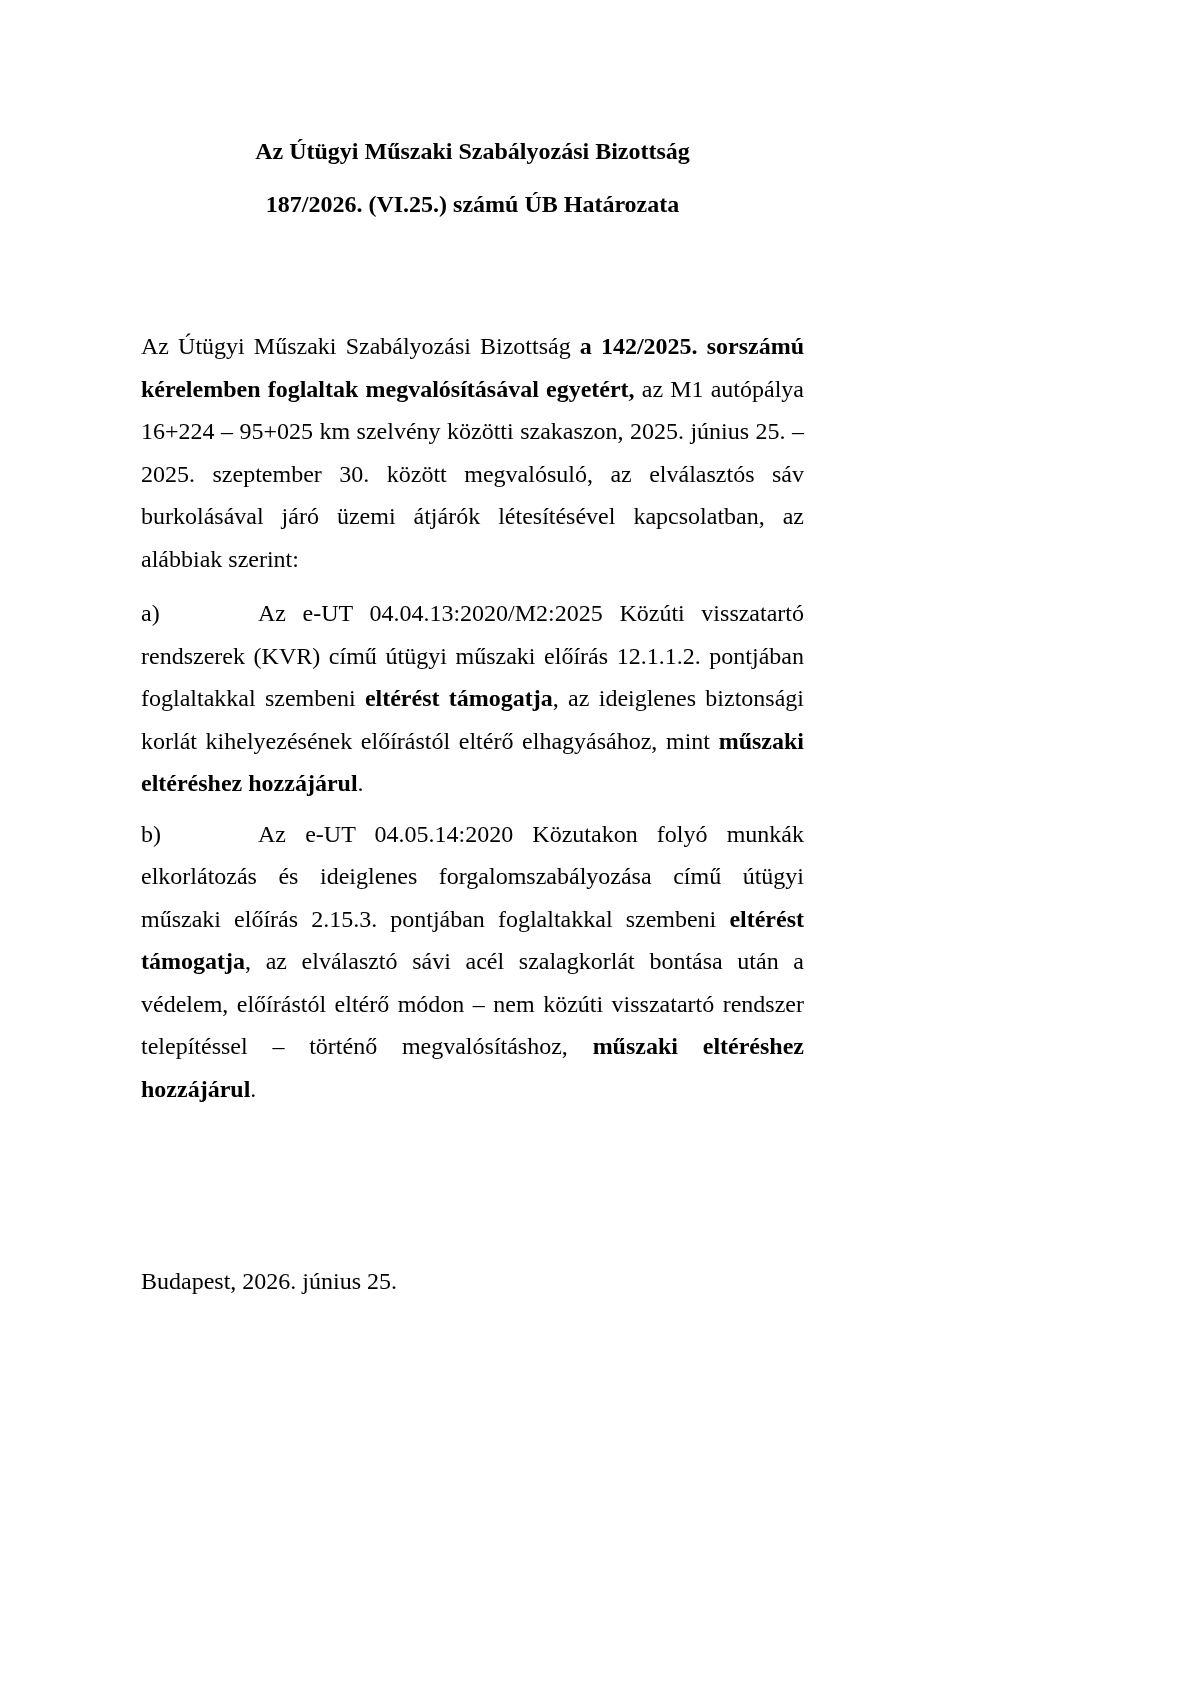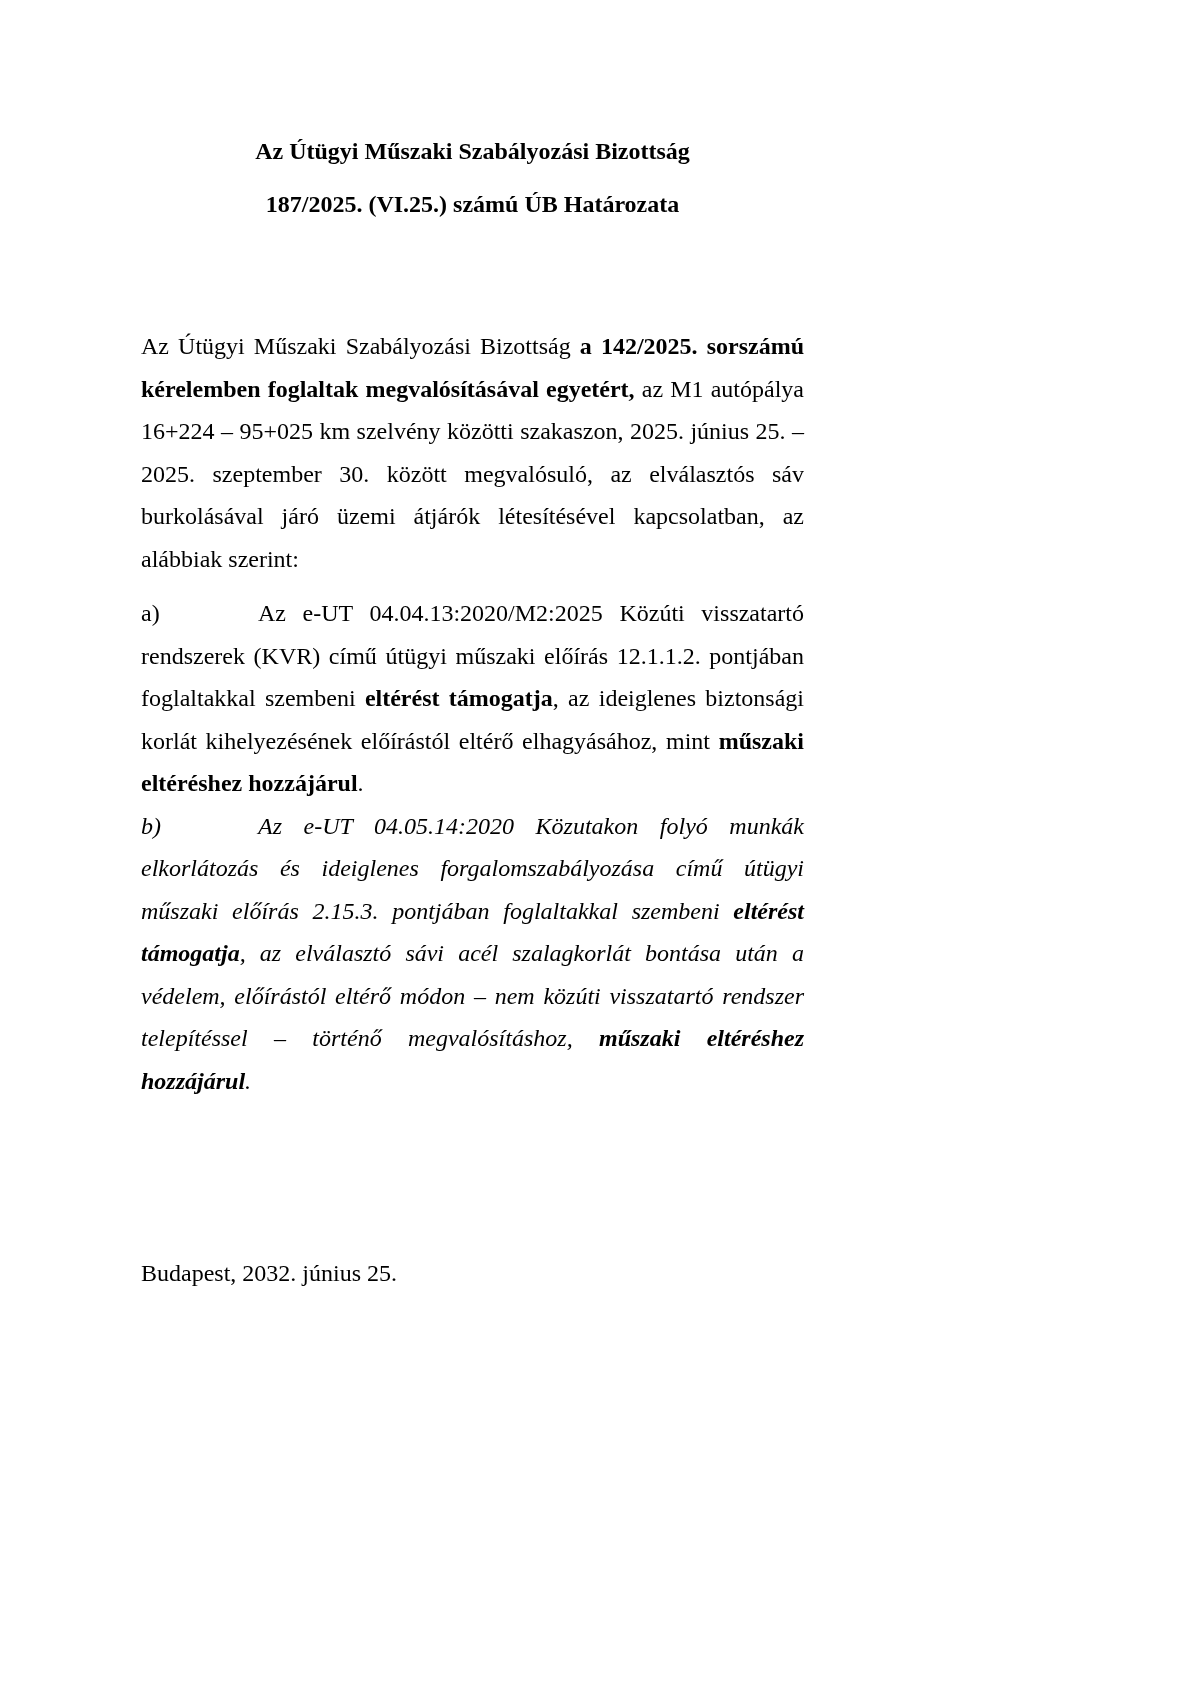--- a/index.html
+++ b/index.html
@@ -26,39 +26,39 @@
     margin: 0 0 10px 0;
   }
   .para {
     text-align: justify;
     line-height: 42.5px;
     margin: 0;
     hyphens: none;
   }
   .intro { margin-top: 100px; }
   .item-a { margin-top: 12px; }
-  .item-b { margin-top: 0; font-style: italic; }
+  .item-b { margin-top: 8px; }
   .item-label {
     display: inline-block;
     width: 117px;
   }
   .bold { font-weight: bold; }
   .date-line {
     margin: 150px 0 0 0;
     line-height: 42.5px;
     text-align: left;
   }
 </style>
 </head>
 <body>
 
 <div class="page">
   <p class="title-line">Az Útügyi Műszaki Szabályozási Bizottság</p>
-  <p class="title-line">187/2025. (VI.25.) számú ÚB Határozata</p>
+  <p class="title-line">187/2026. (VI.25.) számú ÚB Határozata</p>
 
   <p class="para intro"><span>Az Útügyi Műszaki Szabályozási Bizottság </span><span class="bold">a 142/2025. sorszámú kérelemben foglaltak megvalósításával egyetért,</span><span> az M1 autópálya 16+224 – 95+025 km szelvény közötti szakaszon, 2025. június 25. – 2025. szeptember 30. között megvalósuló, az elválasztós sáv burkolásával járó üzemi átjárók létesítésével kapcsolatban, az alábbiak szerint:</span></p>
 
   <p class="para item-a"><span class="item-label">a)</span><span><span>Az e-UT 04.04.13:2020/M2:2025 Közúti visszatartó rendszerek (KVR) című útügyi műszaki előírás 12.1.1.2. pontjában foglaltakkal szembeni </span><span class="bold">eltérést támogatja</span><span>, az ideiglenes biztonsági korlát kihelyezésének előírástól eltérő elhagyásához, mint </span><span class="bold">műszaki eltéréshez hozzájárul</span><span>.</span></span></p>
 
   <p class="para item-b"><span class="item-label">b)</span><span><span>Az e-UT 04.05.14:2020 Közutakon folyó munkák elkorlátozás és ideiglenes forgalomszabályozása című útügyi műszaki előírás 2.15.3. pontjában foglaltakkal szembeni </span><span class="bold">eltérést támogatja</span><span>, az elválasztó sávi acél szalagkorlát bontása után a védelem, előírástól eltérő módon – nem közúti visszatartó rendszer telepítéssel – történő megvalósításhoz, </span><span class="bold">műszaki eltéréshez hozzájárul</span><span>.</span></span></p>
 
-  <p class="date-line">Budapest, 2032. június 25.</p>
+  <p class="date-line">Budapest, 2026. június 25.</p>
 </div>
 
 </body></html>

